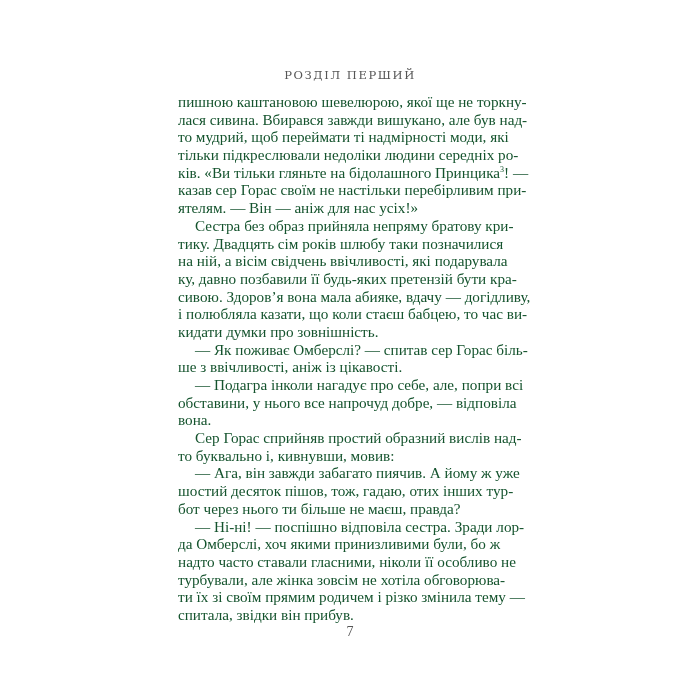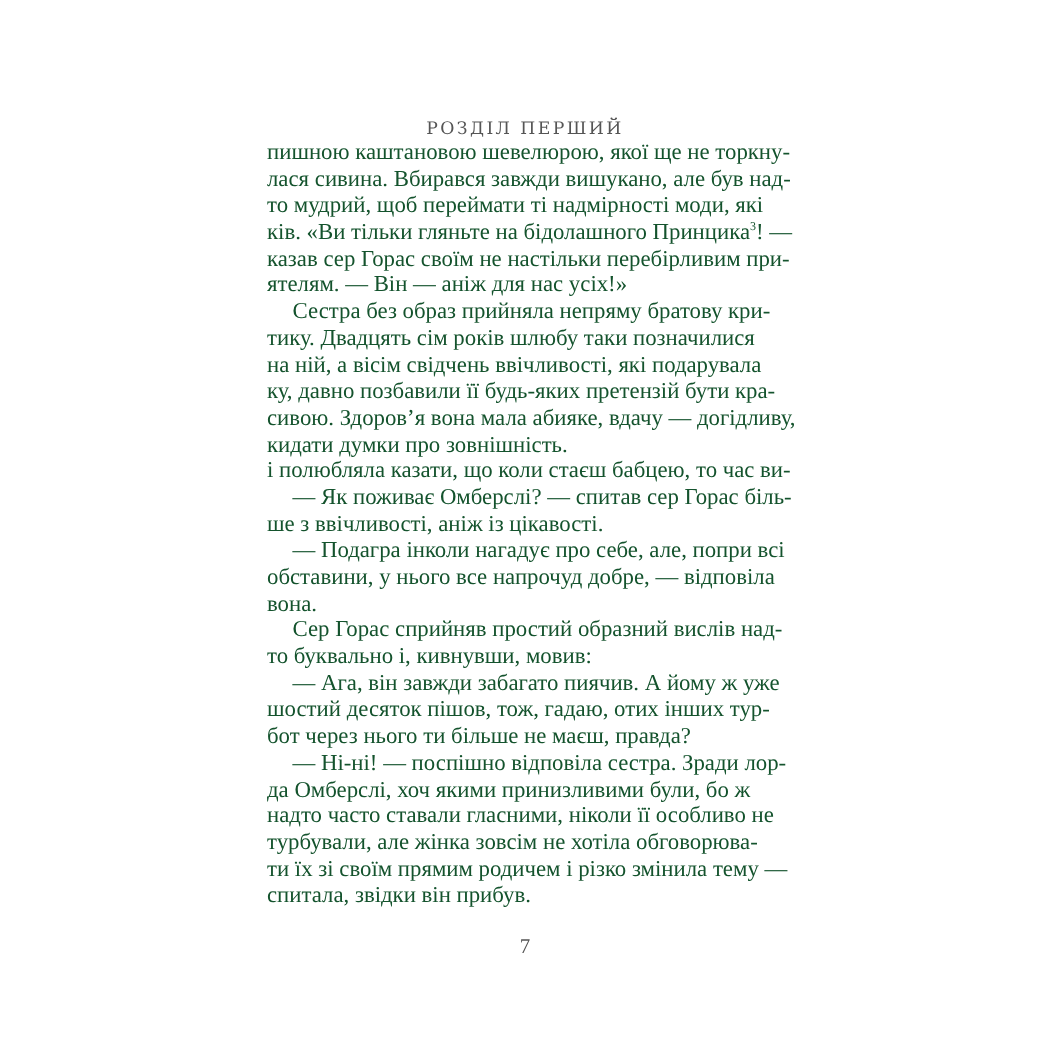--- a/index.html
+++ b/index.html
@@ -2,21 +2,21 @@
 <html><head>
 <meta charset="utf-8">
 <style>
   html, body { margin: 0; padding: 0; background: #ffffff; }
   body { width: 700px; height: 700px; position: relative; overflow: hidden; }
   .page {
     position: absolute; left: 0; top: 0; width: 700px; height: 700px;
     background: #ffffff;
   }
   .running-head {
-    position: absolute; top: 78px; left: 0; width: 700px;
+    position: absolute; top: 68px; left: 0; width: 700px;
     text-align: center;
     font-family: "DejaVu Serif", serif;
     font-size: 11.5px; letter-spacing: 1.6px;
     color: #555555;
   }
   .text-block {
     position: absolute; left: 178px; top: 93px; width: 313px;
     font-family: "Liberation Serif", serif;
     font-size: 15.2px; line-height: 17.7px;
     color: #14532d;
@@ -37,30 +37,31 @@
 </head>
 <body>
 
 <div class="page">
   <div class="running-head">РОЗДІЛ ПЕРШИЙ</div>
 
   <div class="text-block">
     <span class="line">пишною каштановою шевелюрою, якої ще не торкну-</span>
     <span class="line">лася сивина. Вбирався завжди вишукано, але був над-</span>
     <span class="line">то мудрий, щоб переймати ті надмірності моди, які</span>
+    <span class="line">тільки підкреслювали недоліки людини середніх ро-</span>
     <span class="line"><span>ків. «Ви тільки гляньте на бідолашного Принцика</span><sup>3</sup><span>! —</span></span>
     <span class="line">казав сер Горас своїм не настільки перебірливим при-</span>
     <span class="line last">ятелям. — Він — аніж для нас усіх!»</span>
     <span class="line indent">Сестра без образ прийняла непряму братову кри-</span>
     <span class="line">тику. Двадцять сім років шлюбу таки позначилися</span>
     <span class="line">на ній, а вісім свідчень ввічливості, які подарувала</span>
     <span class="line">ку, давно позбавили її будь-яких претензій бути кра-</span>
     <span class="line">сивою. Здоров’я вона мала абияке, вдачу — догідливу,</span>
+    <span class="line">і полюбляла казати, що коли стаєш бабцею, то час ви-</span>
     <span class="line last">кидати думки про зовнішність.</span>
-    <span class="line">і полюбляла казати, що коли стаєш бабцею, то час ви-</span>
     <span class="line indent">— Як поживає Омберслі? — спитав сер Горас біль-</span>
     <span class="line last">ше з ввічливості, аніж із цікавості.</span>
     <span class="line indent">— Подагра інколи нагадує про себе, але, попри всі</span>
     <span class="line">обставини, у нього все напрочуд добре, — відповіла</span>
     <span class="line last">вона.</span>
     <span class="line indent">Сер Горас сприйняв простий образний вислів над-</span>
     <span class="line last">то буквально і, кивнувши, мовив:</span>
     <span class="line indent">— Ага, він завжди забагато пиячив. А йому ж уже</span>
     <span class="line">шостий десяток пішов, тож, гадаю, отих інших тур-</span>
     <span class="line last">бот через нього ти більше не маєш, правда?</span>

